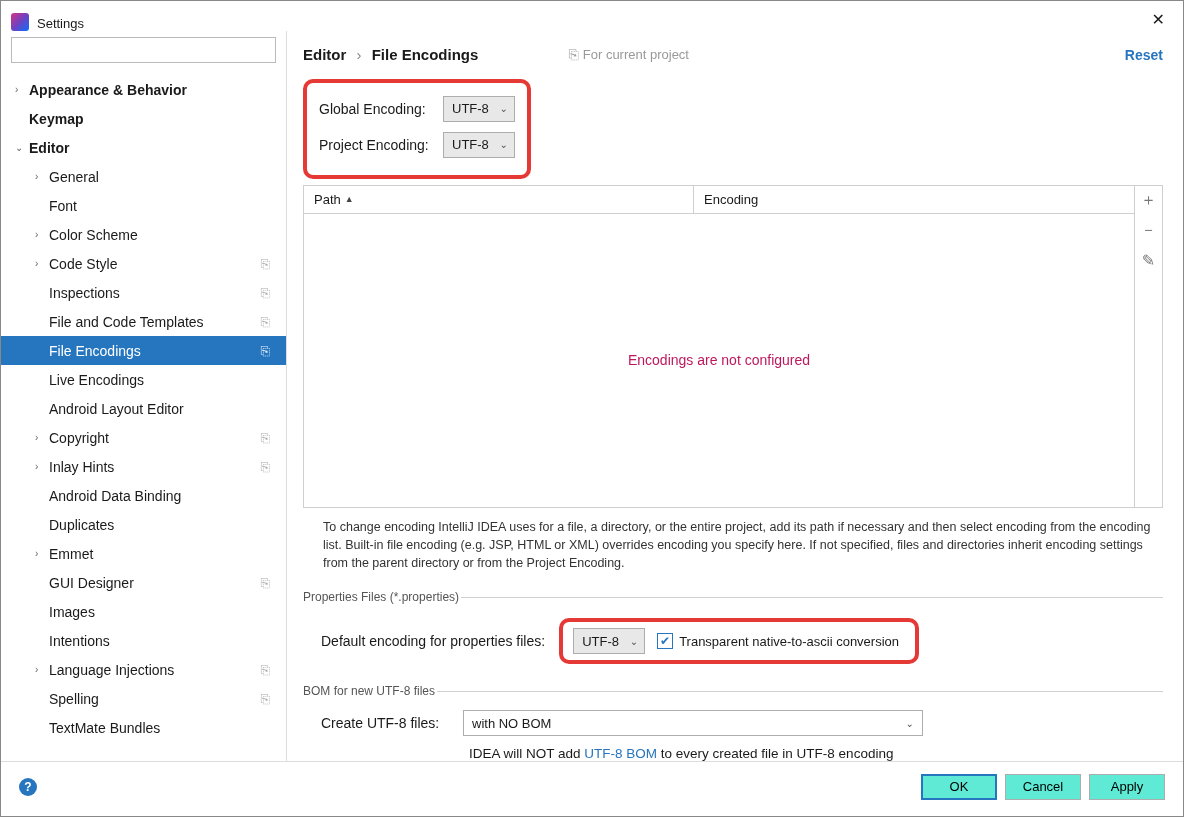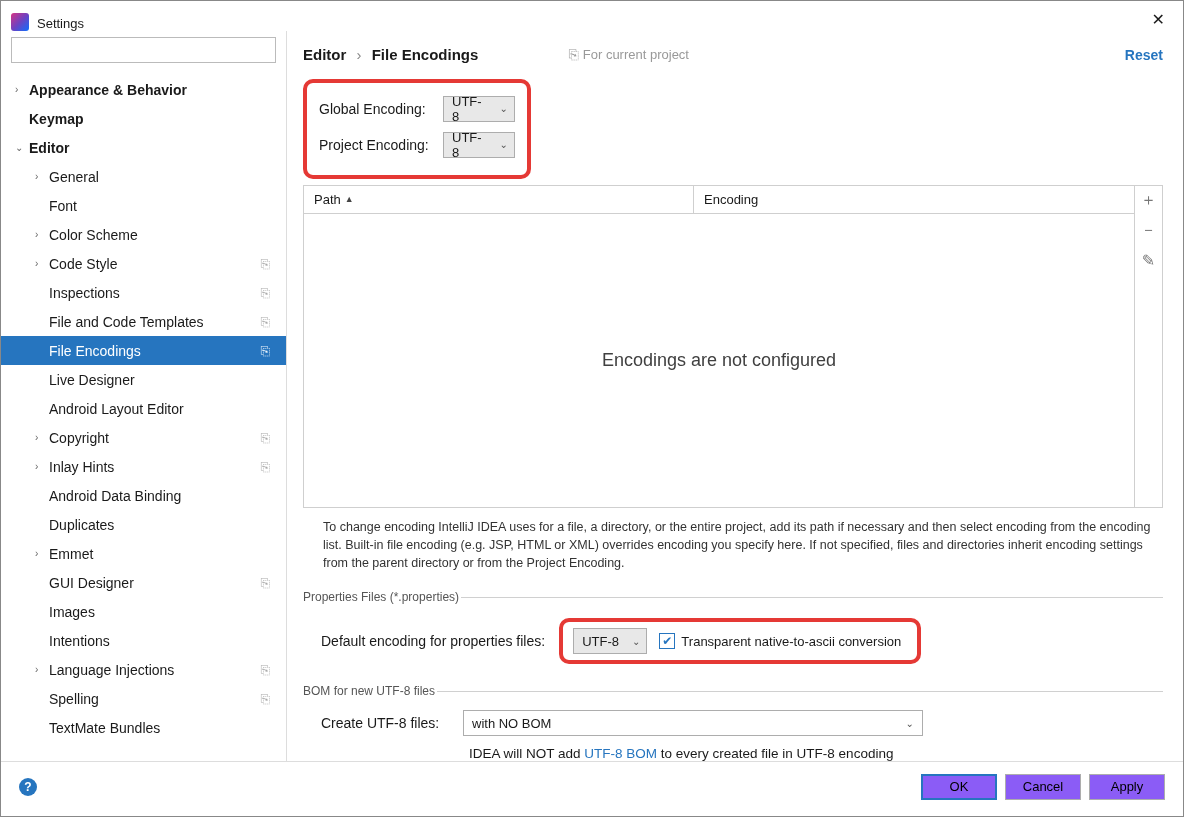--- a/index.html
+++ b/index.html
@@ -27,47 +27,47 @@
 .tree-item.selected .copy-icon { color: #eaf3fb; }
 .content { flex: 1; padding: 10px 20px 0 16px; display: flex; flex-direction: column; position: relative; }
 .breadcrumb-row { display: flex; align-items: center; height: 30px; margin-bottom: 10px; }
 .breadcrumb { font-size: 15px; font-weight: 700; }
 .breadcrumb .sep { color: #888; margin: 0 6px; font-weight: 400; }
 .for-current { color: #999; margin-left: 90px; font-size: 13px; display: flex; align-items: center; gap: 4px; }
 .reset { margin-left: auto; color: #2675BF; font-weight: 700; font-size: 14px; cursor: pointer; }
 .encoding-block { border: 4px solid #e53935; border-radius: 10px; padding: 8px 12px 12px; width: 228px; margin-bottom: 2px; }
 .enc-row { display: flex; align-items: center; height: 36px; }
 .enc-label { width: 130px; font-size: 14px; }
-.dropdown { height: 26px; min-width: 72px; background: #e8e8e8; border: 1px solid #adadad; display: inline-flex; align-items: center; padding: 0 6px 0 8px; cursor: pointer; font-size: 13px; gap: 13px; }
+.dropdown { height: 26px; min-width: 72px; background: #e8e8e8; border: 1px solid #adadad; display: inline-flex; align-items: center; padding: 0 6px 0 8px; cursor: pointer; font-size: 13px; gap: 6px; }
 .dropdown .dd-arrow { color: #555; font-size: 10px; margin-left: auto; }
 .table-area { border: 1px solid #cfcfcf; margin-top: 4px; height: 350px; display: flex; }
 .table-inner { flex: 1; display: flex; flex-direction: column; }
 .table-header { display: flex; border-bottom: 1px solid #cfcfcf; height: 28px; align-items: center; background: #fff; }
 .th { padding: 0 10px; font-size: 13px; display: flex; align-items: center; gap: 4px; text-align: right; }
 .th.path { width: 390px; border-right: 1px solid #cfcfcf; height: 100%; }
 .th .sort-arrow { font-size: 9px; color: #444; }
-.table-empty { flex: 1; display: flex; align-items: center; justify-content: center; color: #404040; font-size: 18px; }
+.table-empty { flex: 1; display: flex; align-items: center; justify-content: center; color: #be185d; font-size: 14px; }
 .table-tools { width: 28px; border-left: 1px solid #cfcfcf; display: flex; flex-direction: column; align-items: center; }
 .tool-btn { width: 28px; height: 30px; display: flex; align-items: center; justify-content: center; color: #777; cursor: pointer; font-size: 16px; }
 .help-text { font-size: 12.5px; color: #333; line-height: 1.45; padding: 10px 6px 4px 20px; }
 .fieldset-label { font-size: 12px; color: #555; margin-top: 14px; display: flex; align-items: center; gap: 2px; }
 .fieldset-label .line { flex: 1; height: 1px; background: #d0d0d0; }
 .props-row { display: flex; align-items: center; padding: 14px 0 6px 18px; gap: 14px; }
 .props-label { font-size: 14px; }
 .props-highlight { border: 4px solid #e53935; border-radius: 10px; padding: 6px 10px; display: flex; align-items: center; gap: 12px; }
 .checkbox { width: 16px; height: 16px; border: 1.5px solid #2675BF; display: inline-flex; align-items: center; justify-content: center; color: #2675BF; font-size: 12px; cursor: pointer; }
 .bom-row { display: flex; align-items: center; padding: 12px 0 4px 18px; gap: 12px; }
 .wide-dropdown { width: 460px; height: 26px; border: 1px solid #adadad; background: #fff; display: flex; align-items: center; padding: 0 8px; font-size: 13px; cursor: pointer; }
 .wide-dropdown .dd-arrow { margin-left: auto; color: #555; font-size: 10px; }
 .bom-note { padding-left: 166px; font-size: 13.5px; margin-top: 6px; }
 .bom-note .link { color: #2675BF; cursor: pointer; }
 .footer { height: 50px; display: flex; align-items: center; padding: 0 18px; border-top: 1px solid #ddd; }
 .help-icon { width: 18px; height: 18px; border-radius: 50%; background: #2675BF; color: #fff; display: flex; align-items: center; justify-content: center; font-size: 12px; font-weight: 700; cursor: pointer; }
 .footer-btns { margin-left: auto; display: flex; gap: 8px; }
-.btn { min-width: 76px; height: 26px; border: 1px solid #adadad; background: #8b5cf6; font-size: 13px; cursor: pointer; padding: 0 12px; }
+.btn { min-width: 76px; height: 26px; border: 1px solid #adadad; background: #5eead4; font-size: 13px; cursor: pointer; padding: 0 12px; }
 .btn.primary { border: 2px solid #2675BF; }
 .watermark { position: absolute; right: 30px; bottom: 6px; color: #bdbdbd; font-size: 12px; opacity: .5; }
 </style>
 </head>
 <body>
 
 <div class="titlebar">
   <div class="logo"></div>
   <div class="title">Settings</div>
   <div class="close">✕</div>
@@ -119,21 +119,21 @@
           <span class="label">File and Code Templates</span>
           <span class="copy-icon">⎘</span>
         </div>
         <div class="tree-item level-2 selected">
           <span class="arrow"></span>
           <span class="label">File Encodings</span>
           <span class="copy-icon">⎘</span>
         </div>
         <div class="tree-item level-2">
           <span class="arrow"></span>
-          <span class="label">Live Designer</span>
+          <span class="label">Live Encodings</span>
         </div>
         <div class="tree-item level-2">
           <span class="arrow"></span>
           <span class="label">Android Layout Editor</span>
         </div>
         <div class="tree-item level-2">
           <span class="arrow">›</span>
           <span class="label">Copyright</span>
           <span class="copy-icon">⎘</span>
         </div>

